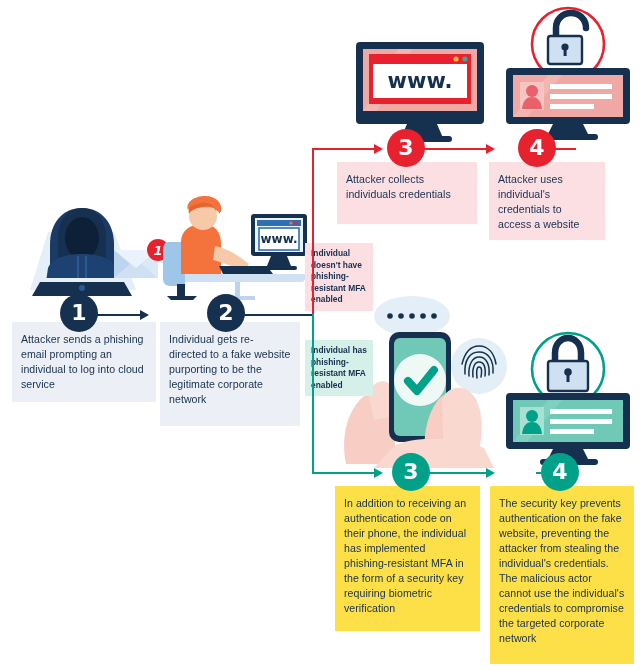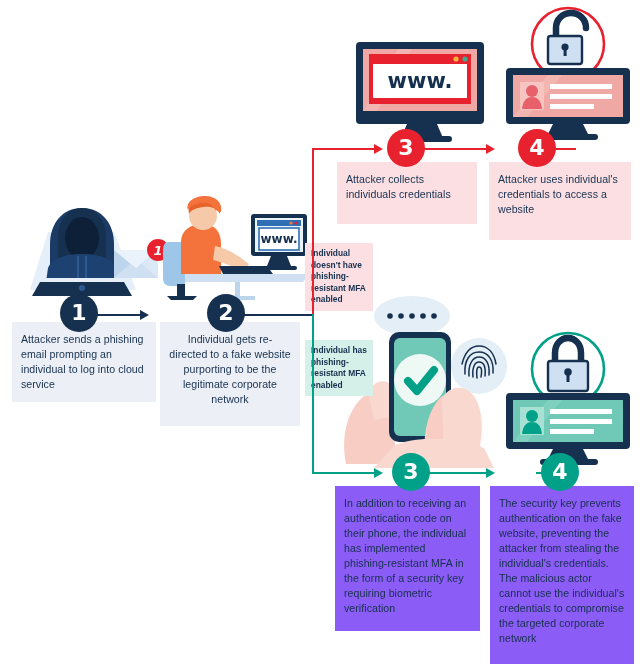--- a/index.html
+++ b/index.html
@@ -16,21 +16,21 @@
   .tbox{
     position:absolute;
     font-size:10.6px;
     line-height:1.42;
     letter-spacing:.05px;
     padding:10px 9px 9px 9px;
     color:#16304f;
   }
   .tbox.blue   { background:#eceff5; }
   .tbox.pink   { background:#fbdfe2; }
-  .tbox.mint   { background:#8b5cf6; }
+  .tbox.mint   { background:#fde047; }
 
   .label{
     position:absolute;
     font-size:8.4px;
     line-height:1.38;
     padding:5px 6px 5px 6px;
     color:#16304f;
     font-weight:600;
   }
   .label.pink { background:#fbdfe2; }
@@ -248,23 +248,23 @@
 
   <div class="badge navy" style="left:60px; top:294px;">1</div>
   <div class="badge navy" style="left:207px; top:294px;">2</div>
   <div class="badge red" style="left:387px; top:129px;">3</div>
   <div class="badge red" style="left:518px; top:129px;">4</div>
   <div class="badge teal" style="left:392px; top:453px;">3</div>
   <div class="badge teal" style="left:541px; top:453px;">4</div>
 
   <div class="tbox blue" style="left:12px; top:322px; width:144px; height:80px;">Attacker sends a phishing email prompting an individual to log into cloud service</div>
 
-  <div class="tbox blue" style="left:160px; top:322px; width:140px; height:104px;text-align:center;">Individual gets re-directed to a fake website purporting to be the legitimate corporate network</div>
+  <div class="tbox blue" style="left:160px; top:322px; width:140px; height:104px;">Individual gets re-directed to a fake website purporting to be the legitimate corporate network</div>
 
   <div class="tbox pink" style="left:337px; top:162px; width:140px; height:62px;">Attacker collects individuals credentials</div>
 
-  <div class="tbox pink" style="left:489px; top:162px; width:142px; height:78px;">Attacker uses individual's credentials to access a website</div>
+  <div class="tbox pink" style="left:489px; top:162px; width:116px; height:78px;">Attacker uses individual's credentials to access a website</div>
 
   <div class="tbox mint" style="left:335px; top:486px; width:145px; height:145px;">In addition to receiving an authentication code on their phone, the individual has implemented phishing-resistant MFA in the form of a security key requiring biometric verification</div>
 
   <div class="tbox mint" style="left:490px; top:486px; width:144px; height:178px;">The security key prevents authentication on the fake website, preventing the attacker from stealing the individual's credentials. The malicious actor cannot use the individual's credentials to compromise the targeted corporate network</div>
 
 </div>
 
 </body></html>

